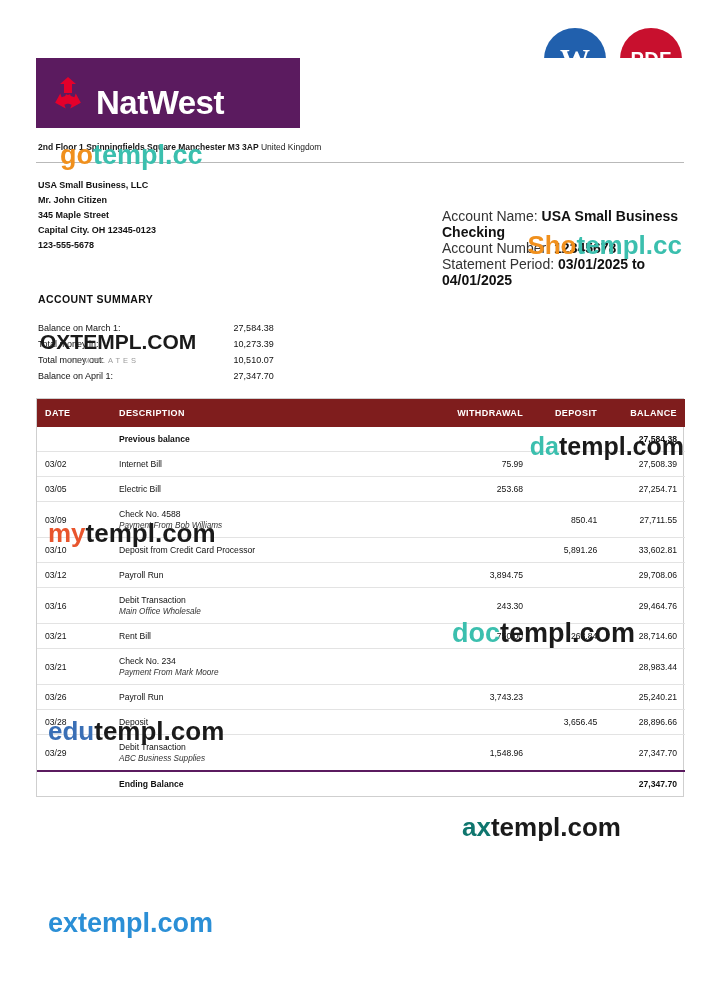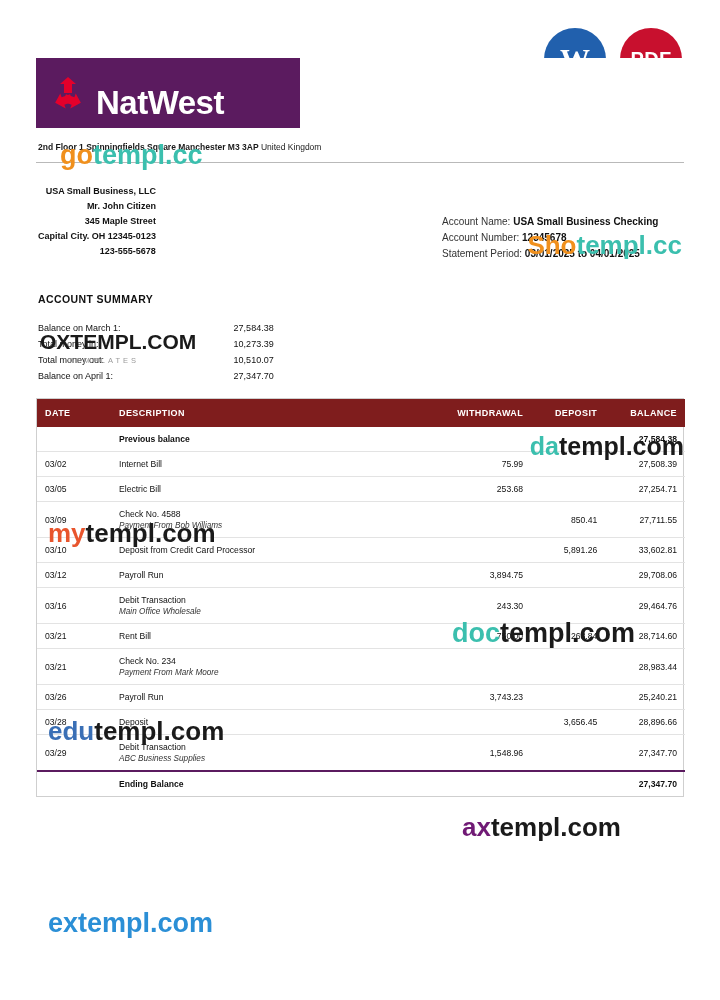--- a/index.html
+++ b/index.html
@@ -104,35 +104,34 @@
     top: 104px;
     width: 648px;
     height: 1px;
     background: #b9b9b9;
   }
 
   
   .addr-block {
     position: absolute;
     left: 2px;
-    top: 126px;
+    top: 120px;
     font-size: 9px;
     line-height: 15px;
     font-weight: bold;
     color: #111111;
-    text-align: right;
   }
 
   
   .acct-block {
     position: absolute;
     right: 2px;
-    top: 156px;
+    top: 150px;
     text-align: left;
-    font-size: 10px;
+    font-size: 14px;
     line-height: 16px;
     color: #111111;
     width: 240px;
     margin-left: 36px;
   }
   .acct-block .lbl { color: #333; }
   .acct-block .val { font-weight: bold; }
 
   
   .summary-title {
@@ -249,21 +248,21 @@
 
   .wm-doctempl { left: 452px; top: 618px; font-size: 27px; }
   .wm-doctempl .a { color: #3bbfae; }
   .wm-doctempl .b { color: #1a1a1a; }
 
   .wm-edutempl { left: 48px; top: 716px; font-size: 26px; }
   .wm-edutempl .a { color: #3a6fb5; }
   .wm-edutempl .b { color: #1a1a1a; }
 
   .wm-axtempl { left: 462px; top: 812px; font-size: 26px; }
-  .wm-axtempl .a { color: #701a75; }
+  .wm-axtempl .a { color: #0f766e; }
   .wm-axtempl .b { color: #1a1a1a; }
 
   .wm-extempl { left: 48px; top: 908px; font-size: 27px; }
   .wm-extempl .a { color: #2b8fd6; }
   .wm-extempl .b { color: #2b8fd6; }
   .wm-extempl .c { color: #2b8fd6; }
 </style>
 </head>
 <body>
 

